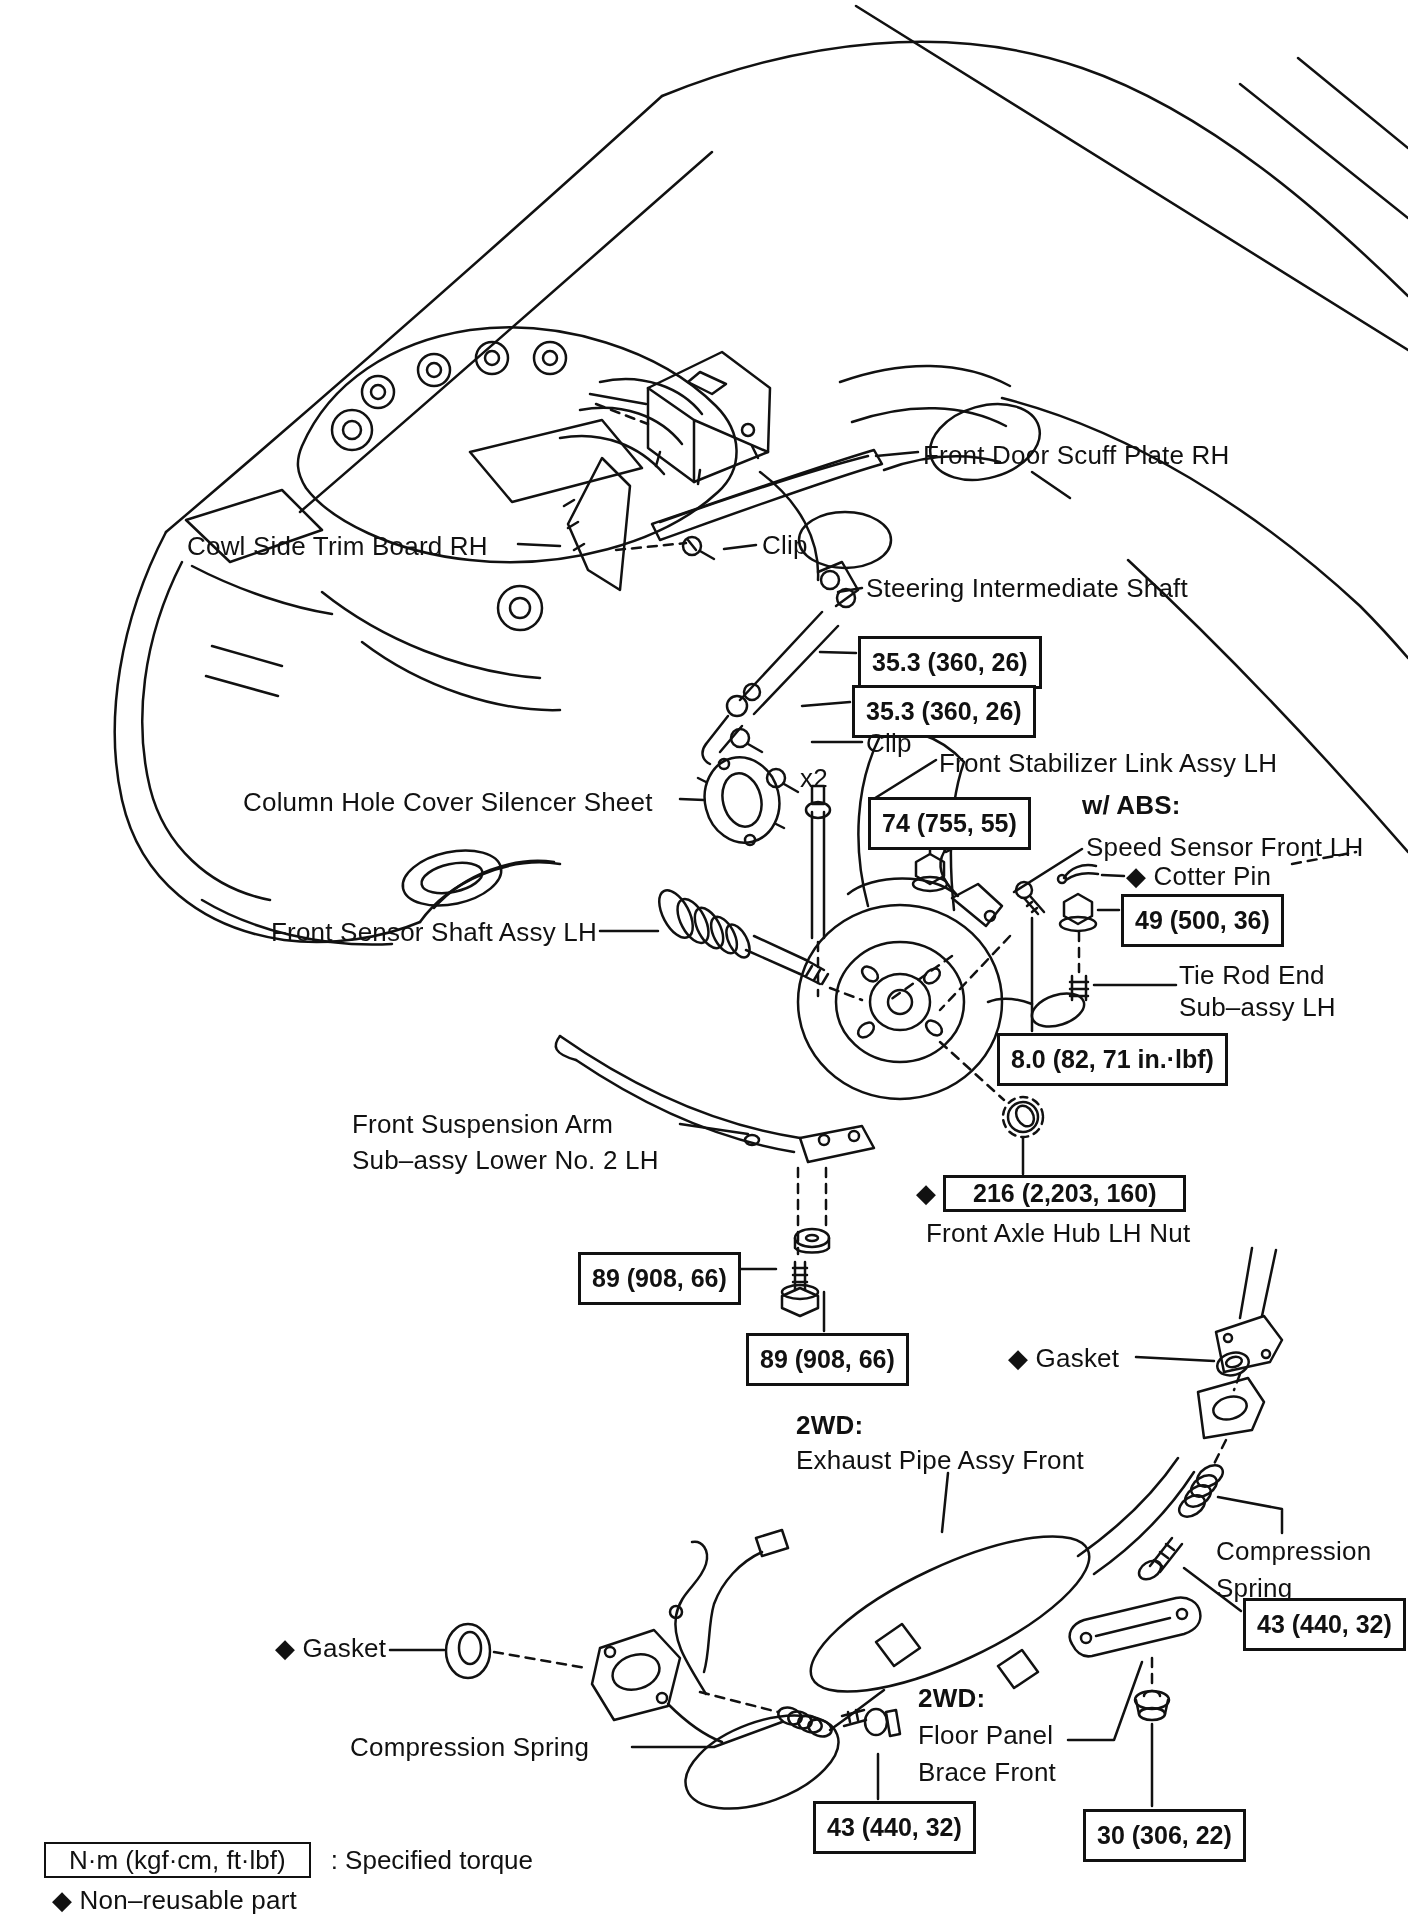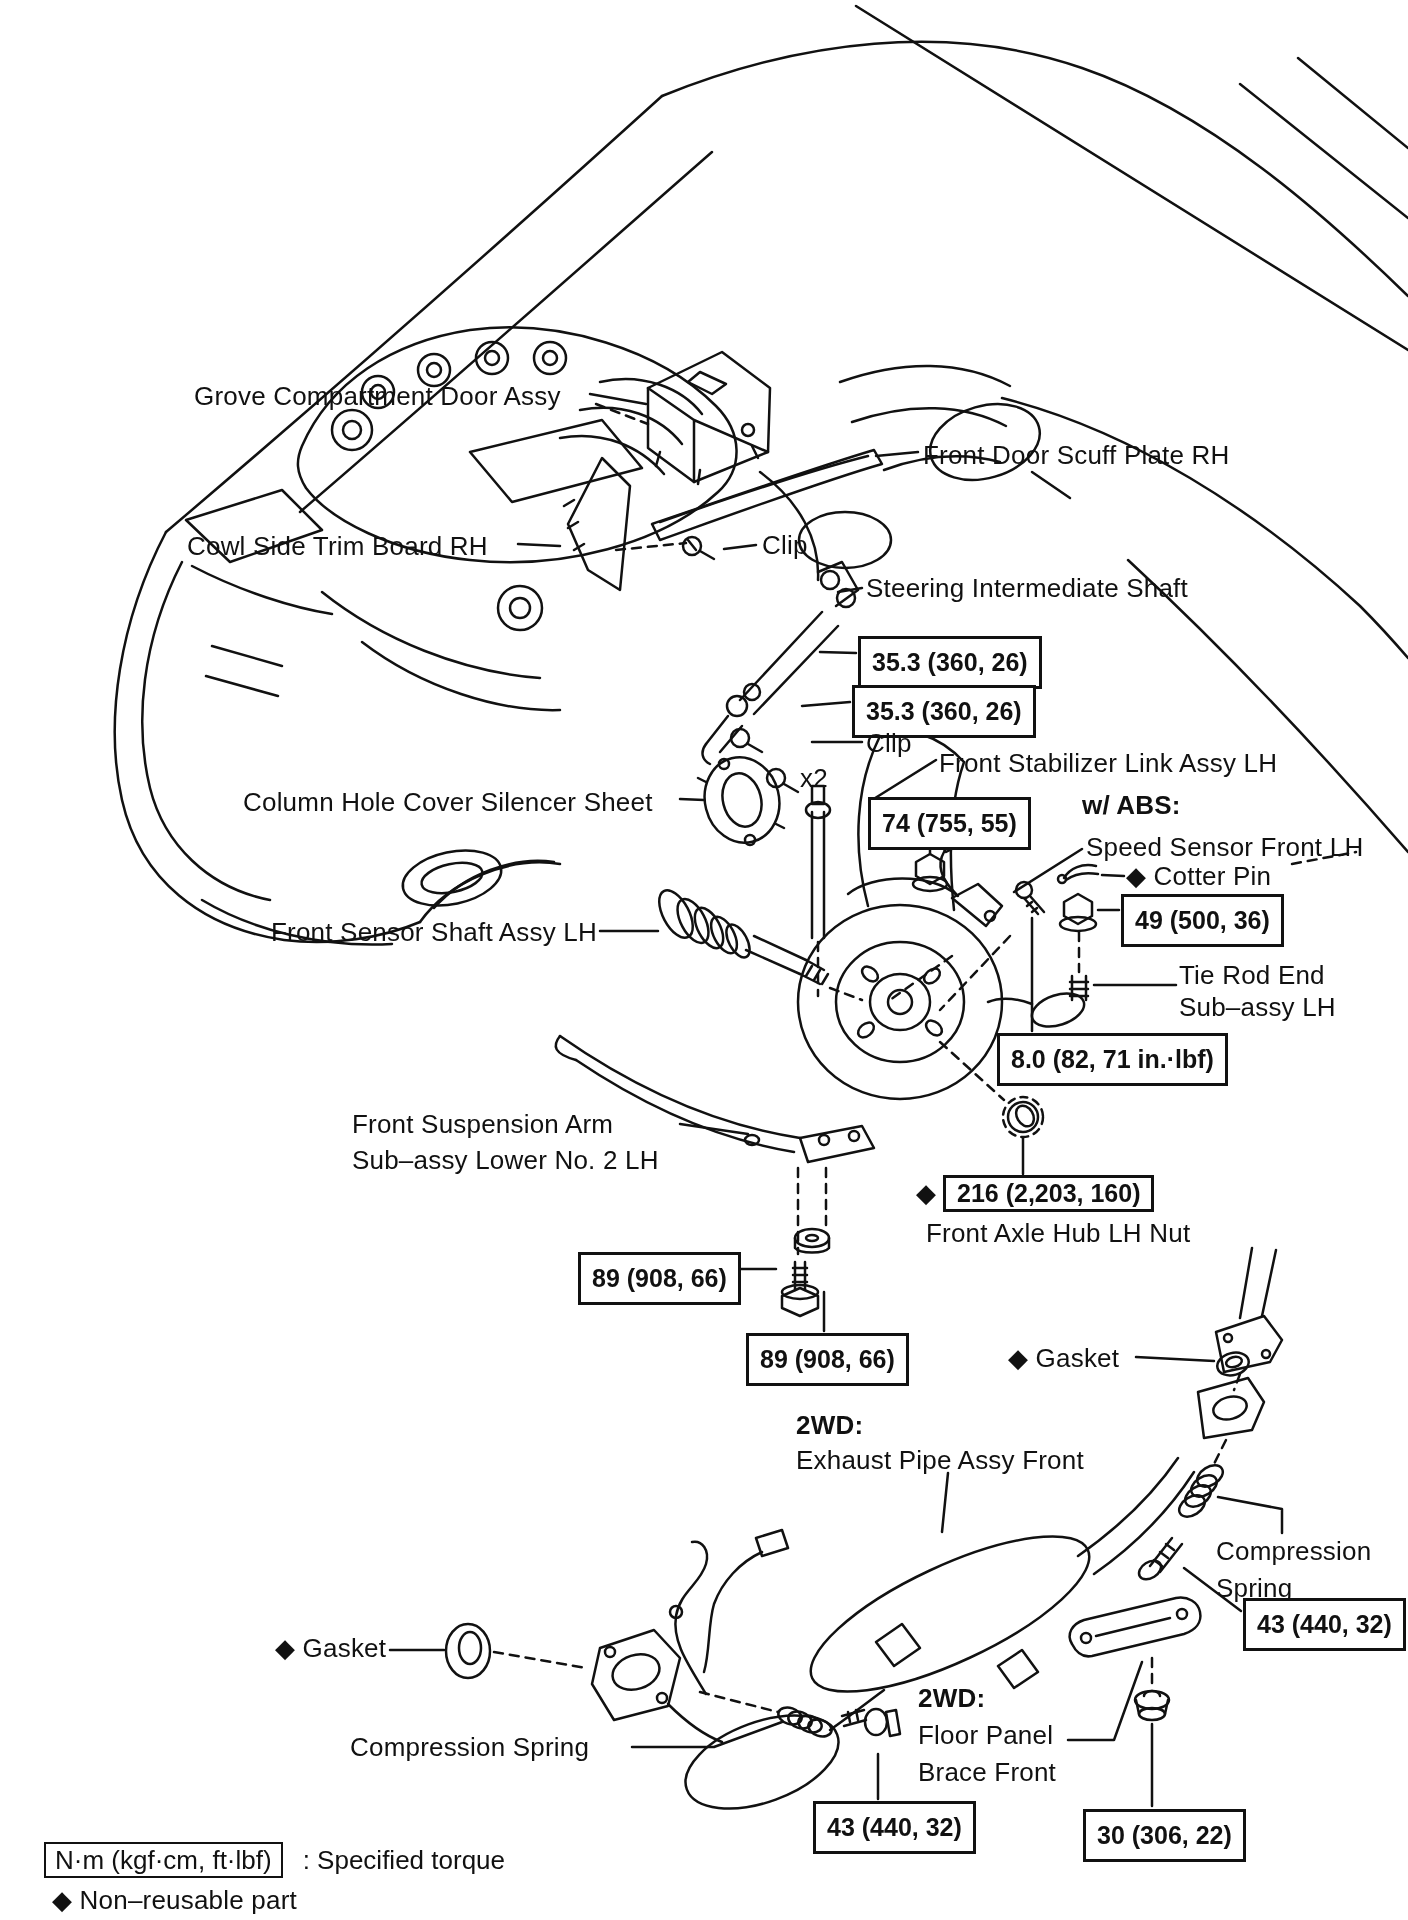--- a/index.html
+++ b/index.html
@@ -14,26 +14,26 @@
   }
   .b { font-weight:bold;text-align:right; }
   .tq {
     position:absolute; border:3px solid #111; background:#fff;
     padding:8px 11px; font-weight:bold; font-size:25px; line-height:31px;
     white-space:nowrap; color:#111;
   }
   .row216 { position:absolute; display:flex; align-items:center; }
   .row216 .dia { font-size:26px; margin-right:7px; }
   .row216 .tqi {
-    border:3px solid #111; background:#fff; padding:0 11px;
+    border:3px solid #111; background:#fff; padding:0 27px;
     font-weight:bold; font-size:25px; line-height:31px; white-space:nowrap;
   }
   .legend-row { position:absolute; display:flex; align-items:center; }
   .legend-unit {
-    border:2px solid #111; padding:1px 9px; font-size:26px; line-height:30px;
+    border:2px solid #111; padding:1px 23px; font-size:26px; line-height:30px;
     white-space:nowrap; background:#fff;
   }
   .legend-desc { font-size:26px; margin-left:20px; white-space:nowrap; }
 </style>
 </head>
 <body>
 
 <div id="stage">
 
   <svg id="art" viewBox="0 0 1408 1920" aria-hidden="true">
@@ -315,21 +315,20 @@
         <path d="M1241,1611 L1184,1568"></path>
         <path d="M390,1650 L444,1650"></path>
         <path d="M632,1747 L714,1747 L782,1722"></path>
         <path d="M1068,1740 L1114,1740 L1142,1662"></path>
         <path d="M878,1799 L878,1754"></path>
         <path d="M1152,1806 L1152,1724"></path>
       </g>
     </g>
   </svg>
 
-  <div class="lbl" style="left:194px;top:382px">Grove Compartment Door Assy</div>
   <div class="lbl" style="left:923px;top:441px">Front Door Scuff Plate RH</div>
   <div class="lbl" style="left:187px;top:532px">Cowl Side Trim Board RH</div>
   <div class="lbl" style="left:762px;top:531px">Clip</div>
   <div class="lbl" style="left:866px;top:574px">Steering Intermediate Shaft</div>
 
   <div class="tq" style="left:858px;top:636px">35.3 (360, 26)</div>
   <div class="tq" style="left:852px;top:685px">35.3 (360, 26)</div>
 
   <div class="lbl" style="left:866px;top:729px">Clip</div>
   <div class="lbl" style="left:800px;top:764px">x2</div>

